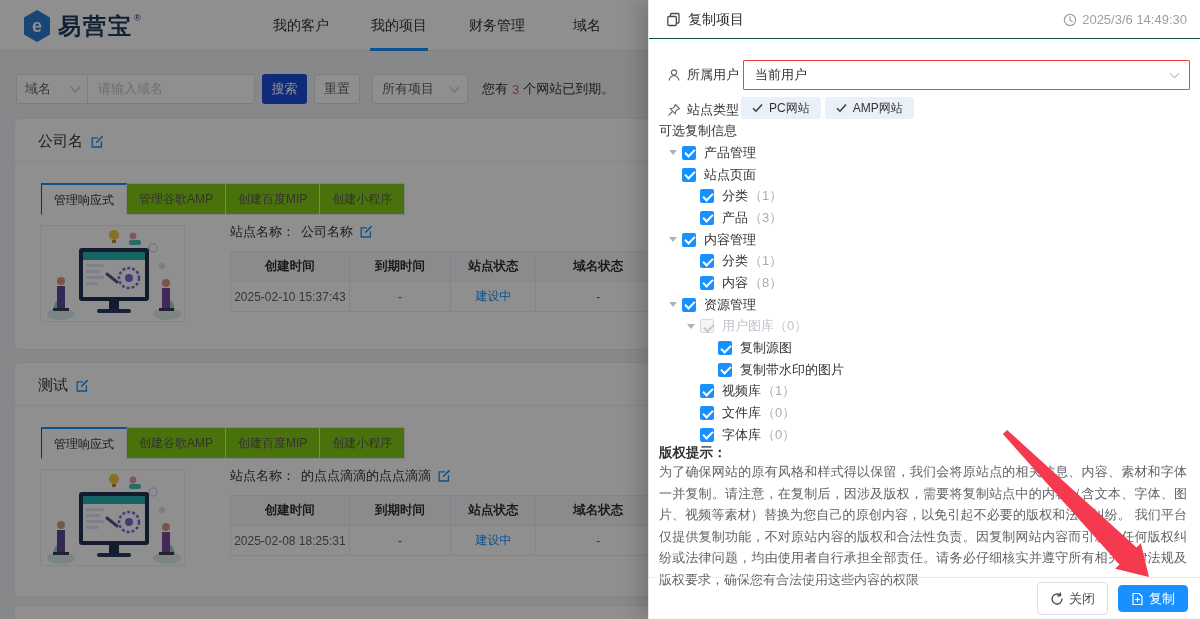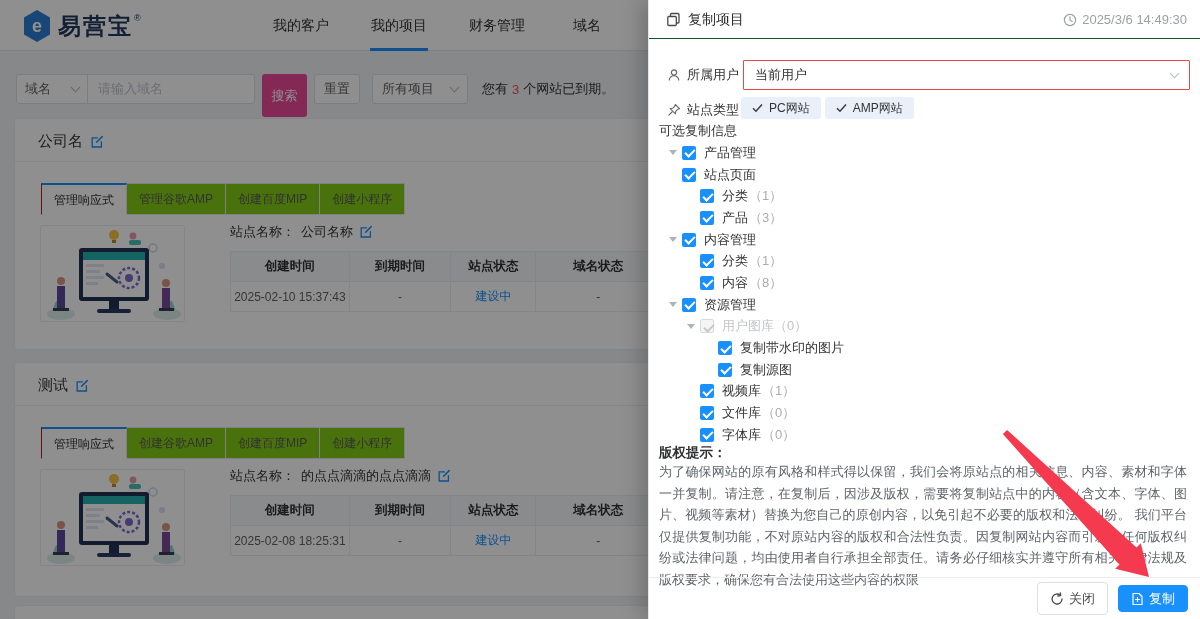--- a/index.html
+++ b/index.html
@@ -22,21 +22,21 @@
 
   
   .fgroup { position:absolute; left:16px; top:74px; width:239px; height:30px; background:#fff;
             border:1px solid #dcdfe6; border-radius:3px; display:flex; }
   .fg-select { width:71px; border-right:1px solid #dcdfe6; display:flex; align-items:center;
                justify-content:space-between; padding:0 8px; font-size:13px; color:#606266; }
   .fg-input { flex:1; display:flex; align-items:center; padding:0 10px; font-size:13px; color:#c0c4cc; }
   .chev { width:7px; height:7px; border-right:1.5px solid #b6bcc4; border-bottom:1.5px solid #b6bcc4;
           transform:rotate(45deg); margin-top:-4px; flex:none; }
   .btn { display:flex; align-items:center; justify-content:center; border-radius:3px; font-size:13px; cursor:pointer; }
-  .btn-search { position:absolute; left:262px; top:74px; width:45px; height:43px; background:#ec4899; color:#fff; }
+  .btn-search { position:absolute; left:262px; top:74px; width:45px; height:30px; background:#1d4ed8; color:#fff; }
   .btn-reset  { position:absolute; left:314px; top:74px; width:46px; height:30px; background:#fff;
                 border:1px solid #dcdfe6; color:#606266; }
   .f-select2 { position:absolute; left:372px; top:74px; width:96px; height:30px; background:#fff;
                border:1px solid #dcdfe6; border-radius:3px; display:flex; align-items:center;
                justify-content:space-between; padding:0 9px; font-size:13px; color:#606266; }
   .expiry { position:absolute; left:482px; top:74px; height:30px; display:flex; align-items:center; font-size:13px; color:#333; }
   .expiry .num { color:#ff4d4f; margin:0 4px; }
 
   
   .card { position:absolute; left:14px; width:1170px; background:#fff; border:1px solid #ebeef5; border-radius:4px; }
@@ -408,25 +408,25 @@
       <span>资源管理</span>
     </div>
     <div class="tree-row pl-d">
       <span class="exp"></span>
       <span class="cb disabled"></span>
       <span class="t-dis">用户图库</span>
         <span class="t-dis">（0）</span>
     </div>
     <div class="tree-row pl-e">
       <span class="cb"></span>
+      <span>复制源图</span>
+    </div>
+    <div class="tree-row pl-e">
+      <span class="cb"></span>
       <span>复制带水印的图片</span>
-    </div>
-    <div class="tree-row pl-e">
-      <span class="cb"></span>
-      <span>复制源图</span>
     </div>
     <div class="tree-row pl-c">
       <span class="cb"></span>
       <span>视频库</span>
         <span class="count">（1）</span>
     </div>
     <div class="tree-row pl-c">
       <span class="cb"></span>
       <span>文件库</span>
         <span class="count">（0）</span>

